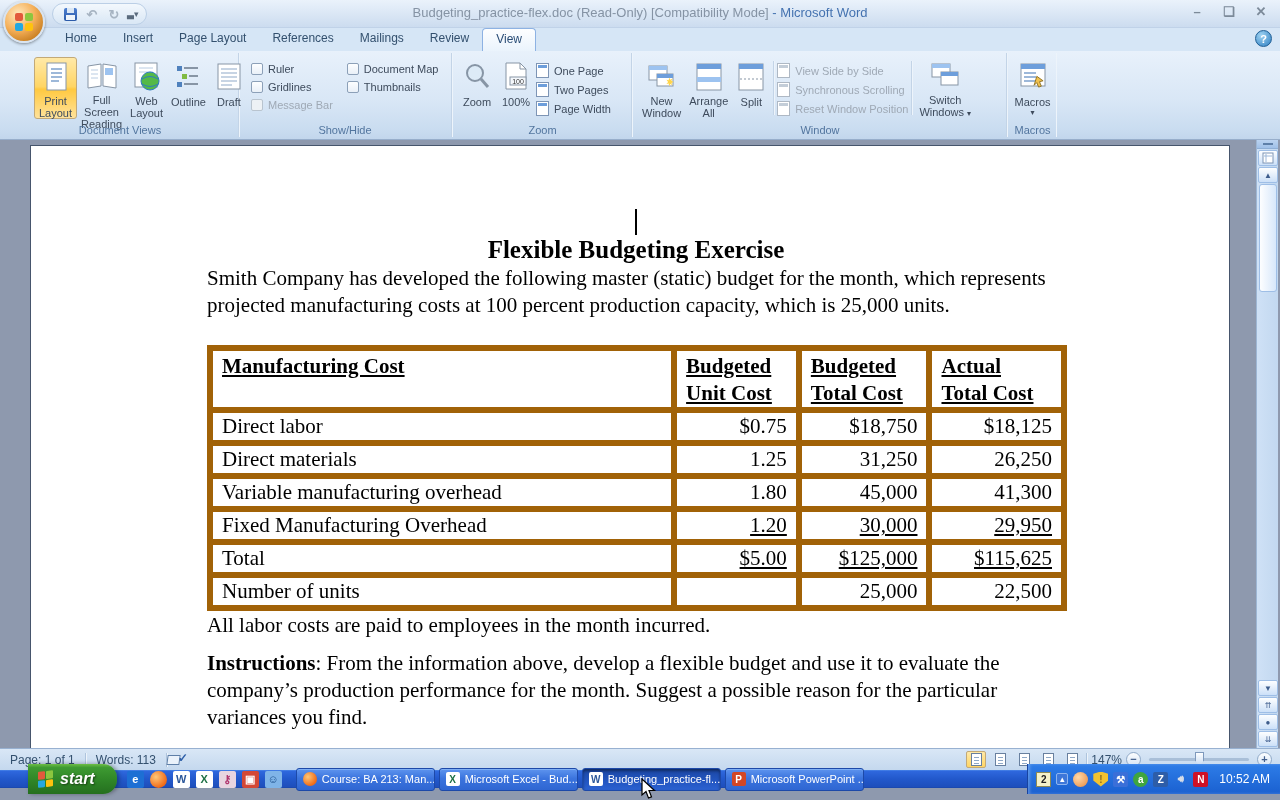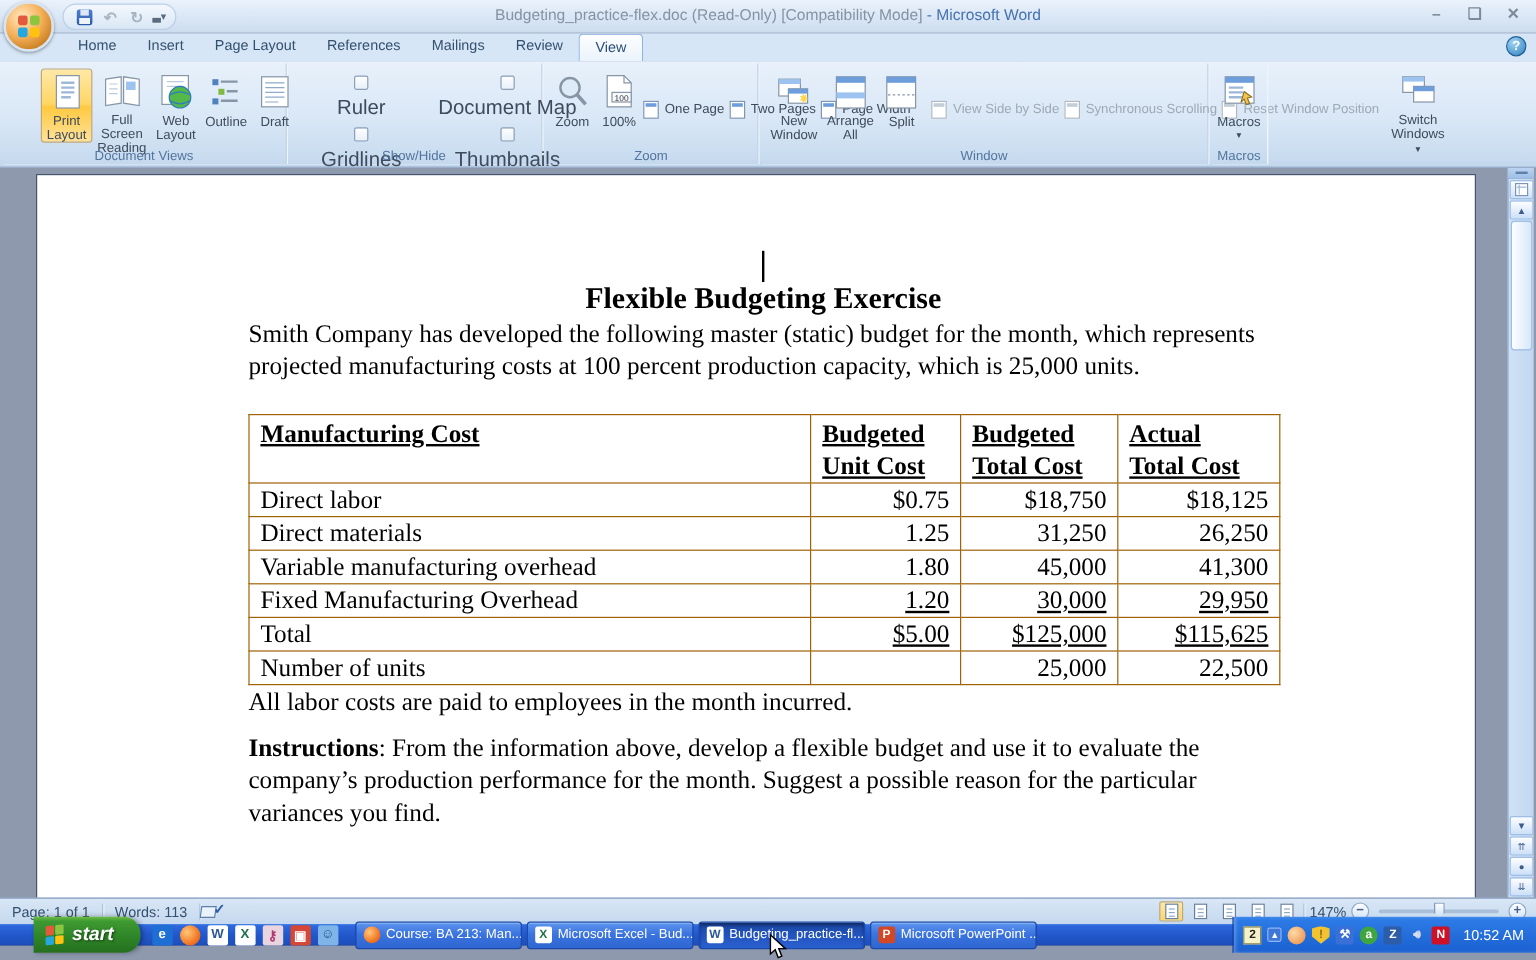--- a/index.html
+++ b/index.html
@@ -43,45 +43,45 @@
   .rgroup { position:absolute; top:2px; bottom:2px; border-right:1px solid #C3D4E7; box-shadow:1px 0 0 #EDF4FB; }
   .rgroup-inner { position:absolute; left:0; right:0; top:2px; bottom:16px; display:flex; align-items:stretch; padding:2px 4px; }
   .glabel { position:absolute; left:0; right:0; bottom:1px; text-align:center; font-size:11px; color:#52759E; }
   .bigbtn { display:flex; flex-direction:column; align-items:center; justify-content:flex-start; padding:3px 4px 0 4px;
     border-radius:3px; }
   .bigbtn .ic { height:34px; display:flex; align-items:center; justify-content:center; }
   .lbl { font-size:11px; color:#3E4B5C; white-space:pre-line; text-align:center; line-height:12px; margin-top:2px; }
   .bigbtn.sel { background:linear-gradient(#FFE9A8,#FFD564 48%,#FFC940 52%,#FFE29A); border:1px solid #C2A978;margin-left:28px; }
   .dd { font-size:8px; color:#3E4B5C; }
   .cbcol { display:flex; flex-direction:column; gap:6px; padding:6px 6px 0 8px; }
-  .cbrow { display:flex; align-items:center; gap:5px; font-size:17px; color:#3E4B5C; white-space:nowrap;flex-direction:column; }
+  .cbrow { display:flex; align-items:center; gap:5px; font-size:11px; color:#3E4B5C; white-space:nowrap; }
   .cb { width:12px; height:12px; background:linear-gradient(#FDFEFF,#E9F0F8); border:1px solid #8CA0B8; border-radius:2px; }
   .cbrow.dis { color:#9FA9B5;justify-content:flex-end; }
   .cbrow.dis .cb { background:#EDF1F5; border-color:#B9C4CF; }
-  .smallstack { display:flex; flex-direction:row; justify-content:flex-start; gap:4px; padding-top:6px; }
+  .smallstack { display:flex; flex-direction:column; justify-content:flex-start; gap:4px; padding-top:6px; }
   .smallrow { display:flex; align-items:center; gap:5px; font-size:11px; color:#3E4B5C; white-space:nowrap; }
   .smallrow.dis { color:#9FA9B5; }
   .vsep { width:1px; background:#C3D4E7; margin:4px 3px; box-shadow:1px 0 0 #EDF4FB; }
 
   
   .spg { width:13px; height:15px; background:#fff; border:1px solid #7E95B5; position:relative; }
   .spg.blue:before { content:""; position:absolute; left:1px; right:1px; top:1px; height:3px; background:#6D9EDB; }
   .spg.gray { border-color:#AEB8C4; }
   .spg.gray:before { content:""; position:absolute; left:1px; right:1px; top:1px; height:3px; background:#C3CDD8; }
 
   
   .docarea { position:absolute; left:0; top:140px; width:1280px; height:608px; background:#8E99AE; }
   .page { position:absolute; left:30px; top:5px; width:1200px; height:603px; background:#fff;
     border:1px solid #46556C; border-bottom:none; }
   .pagecontent { position:absolute; left:176px; top:63px; width:858px; font-family:"Liberation Serif", serif;
     font-size:21px; color:#000; line-height:27px; }
   .dhead { font-size:25px; font-weight:bold; line-height:30px; display:flex; align-items:center;flex-direction:column; }
   .ibeam { display:inline-block; width:2px; height:26px; background:#000; margin-right:1px; }
   .dtable { border-collapse:collapse; width:860px; margin-top:26px; font-size:21px; }
-  .dtable td, .dtable th { border:1px solid #a16207; padding:0 9px; height:28px; font-weight:normal; text-align:left; vertical-align:bottom; }
+  .dtable td, .dtable th { border:6px solid #a16207; padding:0 9px; height:28px; font-weight:normal; text-align:left; vertical-align:bottom; }
   .dtable th { font-weight:bold; vertical-align:top; padding-top:2px; }
   .dtable .hdr { white-space:pre-line; text-decoration:underline; line-height:26px; }
   .dtable .num { text-align:right; }
   .u { text-decoration:underline; }
   .note { margin-top:1px; }
   .instr { margin-top:11px; }
 
   
   .vscroll { position:absolute; right:2px; top:0; width:22px; height:608px;
     background:linear-gradient(90deg,#CFE1F6,#C2D8F0); border-left:1px solid #9DB6D4; }

